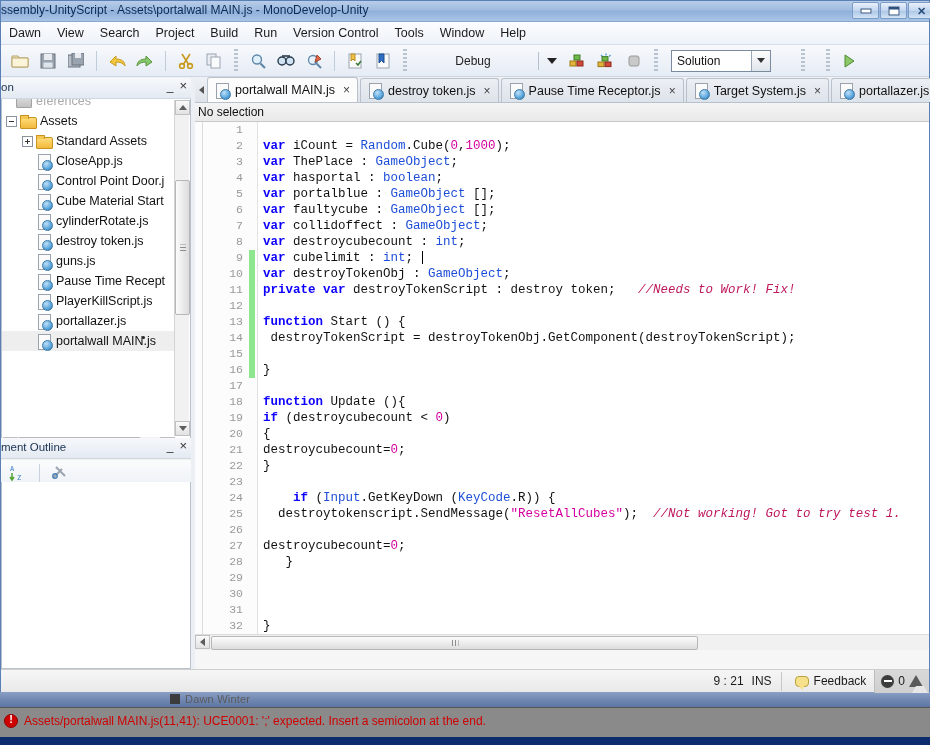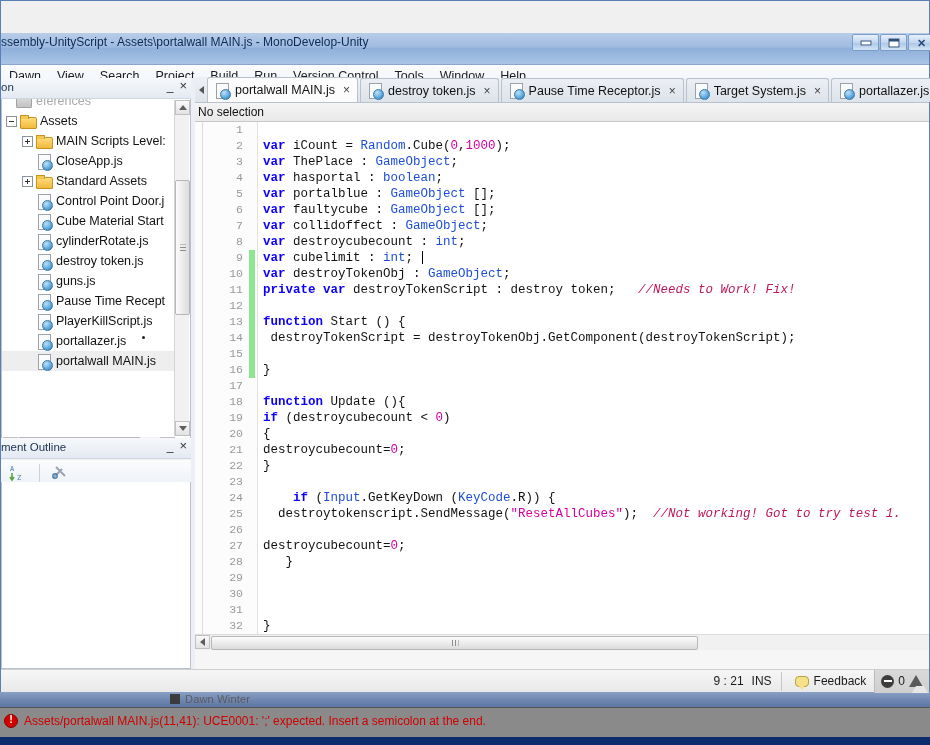--- a/index.html
+++ b/index.html
@@ -62,24 +62,23 @@
   
   .md-window {
     position: absolute; left: 0; top: 0; width: 930px; height: 692px;
     background: #f0f0f0;
     border: 1px solid #5a7fb5;
   }
 
   
   .titlebar {
     position: relative;
-    height: 32px;
+    height: 21px;
     background: linear-gradient(to bottom, #b8cde8 0%, #9fbbe0 45%, #8fb0da 50%, #a9c4e6 100%);
     border-bottom: 1px solid #8aa6cc;
-    margin-top: 32px;
   }
   .titlebar-text {
     position: absolute; left: 0px; top: 2px;
     font-size: 12px; color: #0b2a55;
     white-space: nowrap;
   }
   .win-buttons {
     position: absolute; right: -6px; top: 1px;
     display: flex; gap: 1px;
   }
@@ -620,38 +619,32 @@
               <span style="color:#a9a9a9">eferences</span>
             </div>
 
             <div class="tree-row">
               <span class="ind" style="width:2px"></span>
               <span class="expander"></span>
               <span class="folder-icon"></span>
               <span>Assets</span>
             </div>
 
-            <div class="tree-row">
-              <span class="ind" style="width:18px"></span>
-              <span class="expander plus"></span>
-              <span class="folder-icon"></span>
-              <span>MAIN Scripts Level:</span>
-            </div>
-
-            <div class="tree-row">
-              <span class="ind" style="width:33px"></span>
-              <span class="js-icon"></span>
-              <span>CloseApp.js</span>
-            </div>
 
             <div class="tree-row">
               <span class="ind" style="width:18px"></span>
               <span class="expander plus"></span>
               <span class="folder-icon"></span>
               <span>Standard Assets</span>
+            </div>
+
+            <div class="tree-row">
+              <span class="ind" style="width:33px"></span>
+              <span class="js-icon"></span>
+              <span>CloseApp.js</span>
             </div>
             <div class="tree-row">
               <span class="ind" style="width:33px"></span>
               <span class="js-icon"></span>
               <span>Control Point Door.j</span>
             </div>
             <div class="tree-row">
               <span class="ind" style="width:33px"></span>
               <span class="js-icon"></span>
               <span>Cube Material Start</span>

